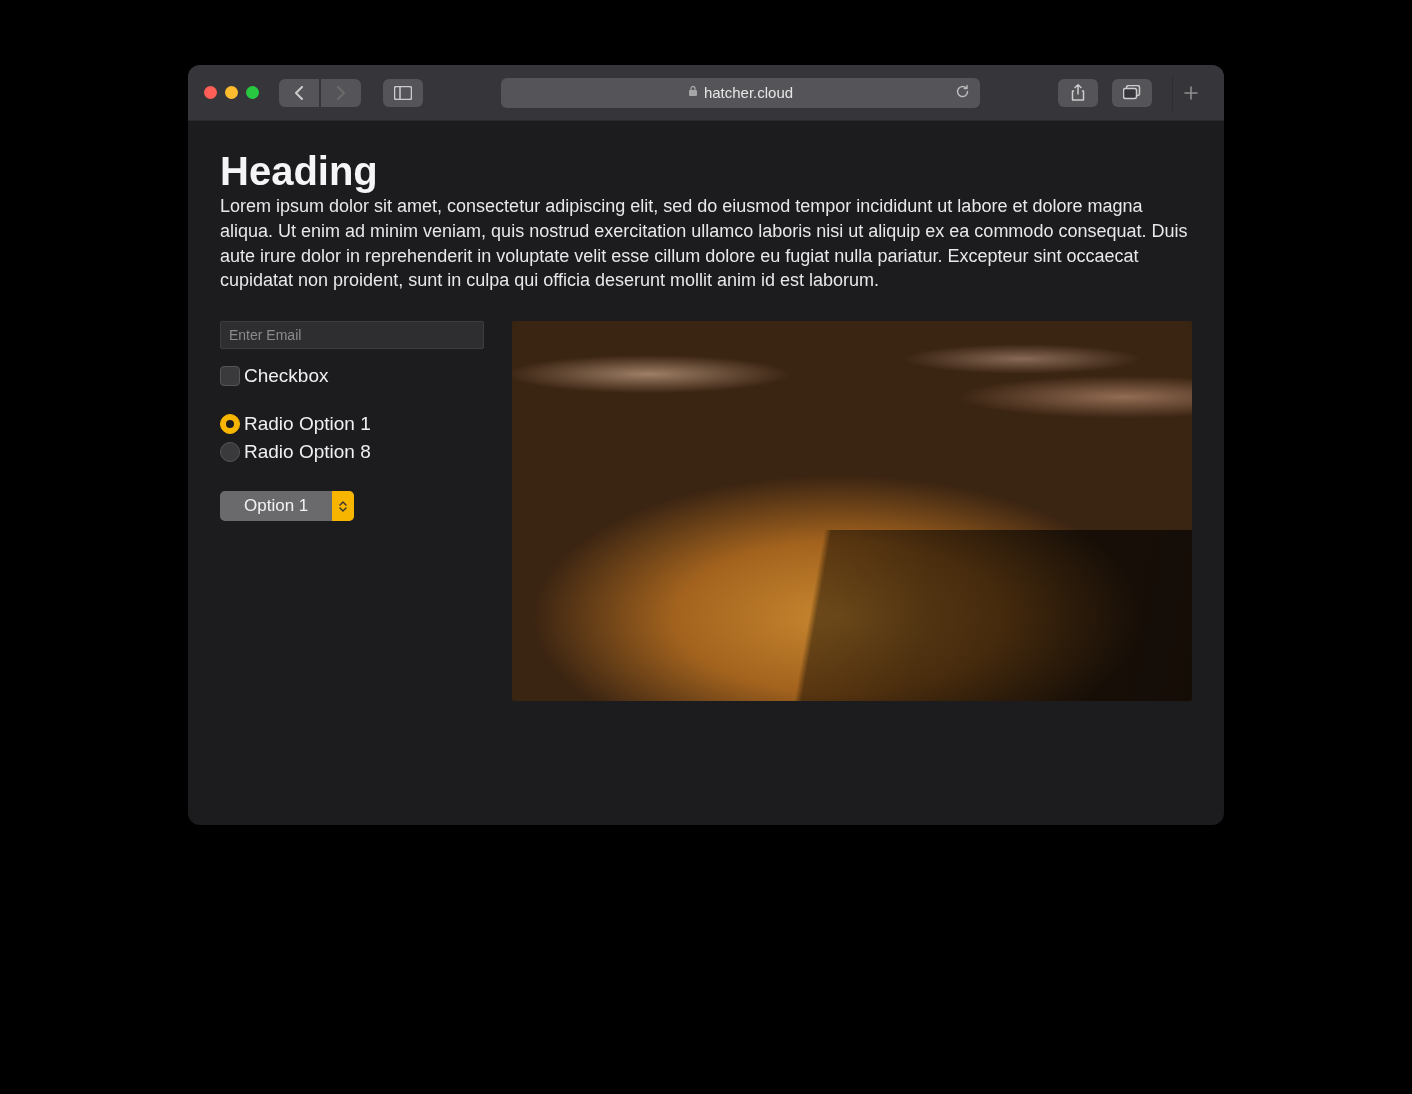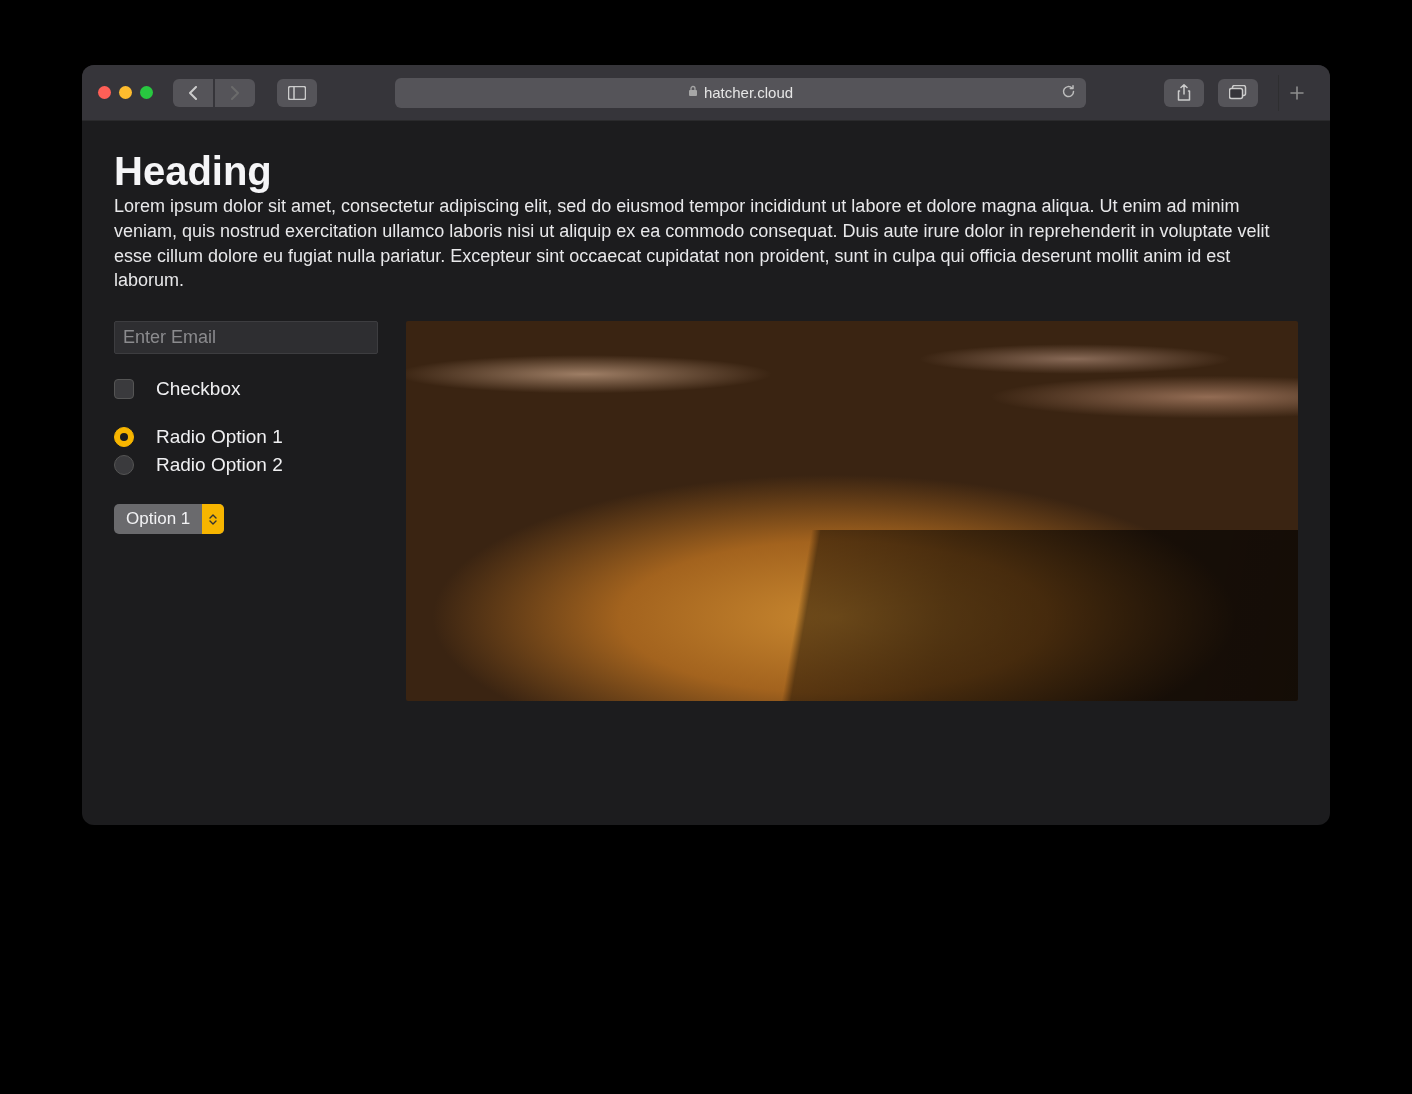--- a/index.html
+++ b/index.html
@@ -7,21 +7,21 @@
       background: #000;
       font-family: -apple-system, BlinkMacSystemFont, "Helvetica Neue", sans-serif;
       width: 1412px;
       height: 1094px;
       display: flex;
       align-items: flex-start;
       justify-content: center;
       padding-top: 65px;
     }
     .window {
-      width: 1248px;
+      width: 1036px;
       height: 760px;
       background: #1c1c1e;
       border-radius: 12px;
       overflow: hidden;
       box-shadow: 0 20px 60px rgba(0,0,0,0.8);
       display: flex;
       flex-direction: column;
     }
     .titlebar {
       height: 56px;
@@ -95,27 +95,27 @@
     }
     .lower { display: flex; gap: 28px; }
     .form-col { width: 264px; }
     .form-col h2 { font-size: 34px; font-weight: 700; margin-bottom: 18px; }
     .email-input {
       width: 100%;
       background: #2e2e31;
       border: 1px solid #3d3d40;
       color: #eee;
       padding: 5px 8px;
-      font-size: 18px;
+      font-size: 14px;
       border-radius: 2px;
-      margin-bottom: 24px;
+      margin-bottom: 16px;
     }
     .email-input::placeholder { color: #8b8b8e; }
     .check-row, .radio-row {
-      display: flex; align-items: center; gap: 22px;
+      display: flex; align-items: center; gap: 4px;
       font-size: 19px; color: #f0f0f2;
     }
     .check-row { margin-bottom: 26px; }
     .checkbox {
       width: 20px; height: 20px;
       background: #3a3a3d;
       border: 1px solid #555;
       border-radius: 4px;
     }
     .radio {
@@ -128,21 +128,21 @@
     .radio-group { margin-bottom: 28px; margin-top: 14px; }
     .radio-row + .radio-row { margin-top: 6px; }
     .select {
       display: inline-flex; align-items: stretch;
       height: 30px;
       border-radius: 5px;
       overflow: hidden;
       background: #6a6a6d;
       font-size: 17px;
     }
-    .select-label { padding: 4px 12px; color: #f2f2f4; display: flex; align-items: center; }
+    .select-label { padding: 4px 24px; color: #f2f2f4; display: flex; align-items: center; }
     .select-arrows {
       width: 22px;
       background: #f7b500;
       display: flex; flex-direction: column;
       align-items: center; justify-content: center;
       gap: 1px;
       color: #333;
     }
     .select-arrows svg { display: block; }
     .image-col { flex: 1; }
@@ -251,21 +251,21 @@
           <span>Checkbox</span>
         </div>
 
         <div class="radio-group">
           <div class="radio-row">
             <div class="radio selected"></div>
             <span>Radio Option 1</span>
           </div>
           <div class="radio-row">
             <div class="radio"></div>
-            <span>Radio Option 2</span>
+            <span>Radio Option 8</span>
           </div>
         </div>
 
         <div class="select">
           <span class="select-label">Option 1</span>
           <span class="select-arrows">
             <svg width="8" height="5" viewBox="0 0 8 5">
                 <path d="M1 4 L4 1 L7 4" stroke="currentColor" stroke-width="1.4" fill="none" stroke-linecap="round" stroke-linejoin="round"></path>
               </svg>
             <svg width="8" height="5" viewBox="0 0 8 5">

